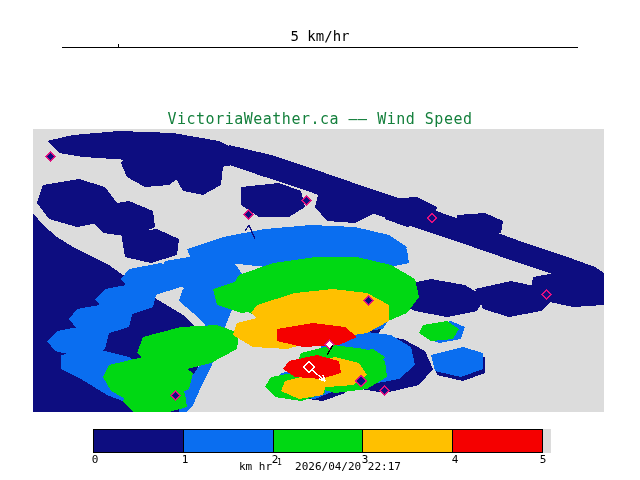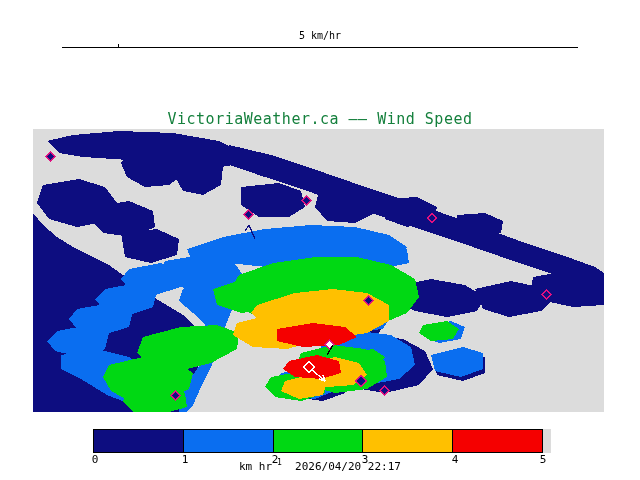--- a/index.html
+++ b/index.html
@@ -4,21 +4,21 @@
 <style>
   html,body{margin:0;padding:0;background:#ffffff;}
   body{width:640px;height:480px;overflow:hidden;
        font-family:"DejaVu Sans Mono","Liberation Mono",monospace;
        -webkit-font-smoothing:none;}
   #root{position:relative;width:640px;height:480px;background:#fff;}
 
   
   .scalebar-wrap{position:absolute;left:0;top:30px;width:640px;height:30px;}
   .scalebar-label{position:absolute;left:0;top:0;width:640px;text-align:center;
-    font-size:10px;color:#000;letter-spacing:0px;line-height:12px;}
+    font-size:14px;color:#000;letter-spacing:0px;line-height:12px;}
   .scalebar-line{position:absolute;left:62px;top:17px;width:516px;height:1px;background:#000;}
   .scalebar-tick{position:absolute;left:118px;top:14px;width:1px;height:4px;background:#000;}
 
   
   .title{position:absolute;left:0;top:110px;width:640px;text-align:center;
     font-size:15px;color:#15803d;letter-spacing:0.5px;white-space:pre;}
 
   
   .map-frame{position:absolute;left:33px;top:129px;width:571px;height:283px;
     background:#dcdcdc;overflow:hidden;}

